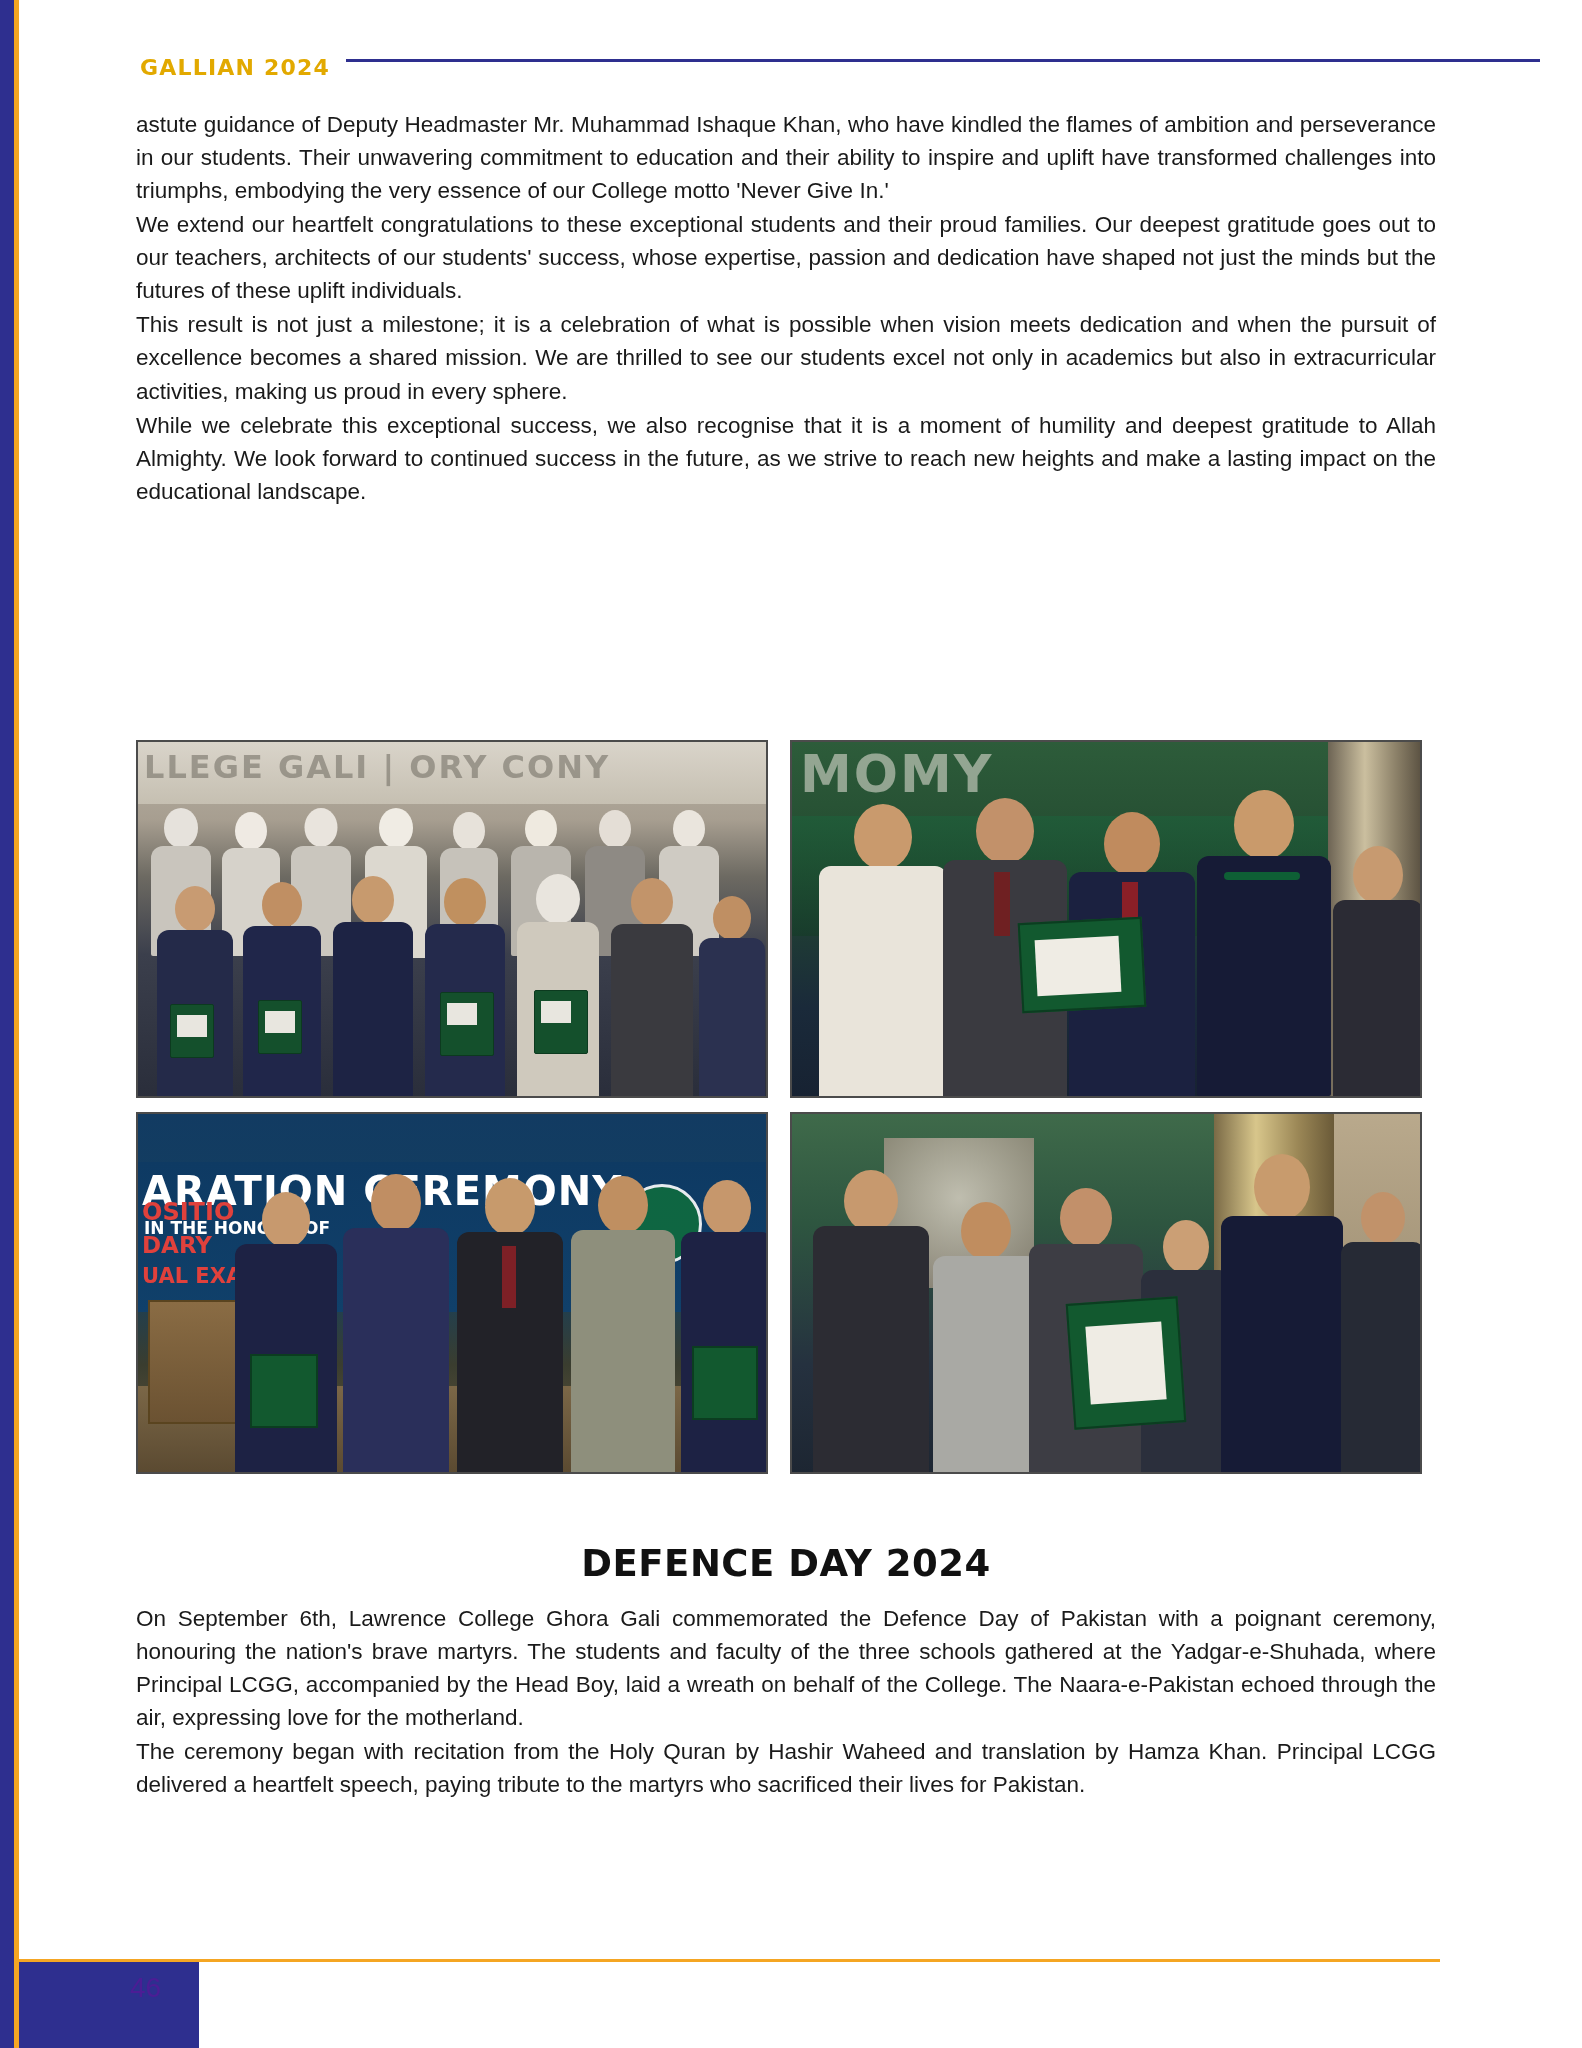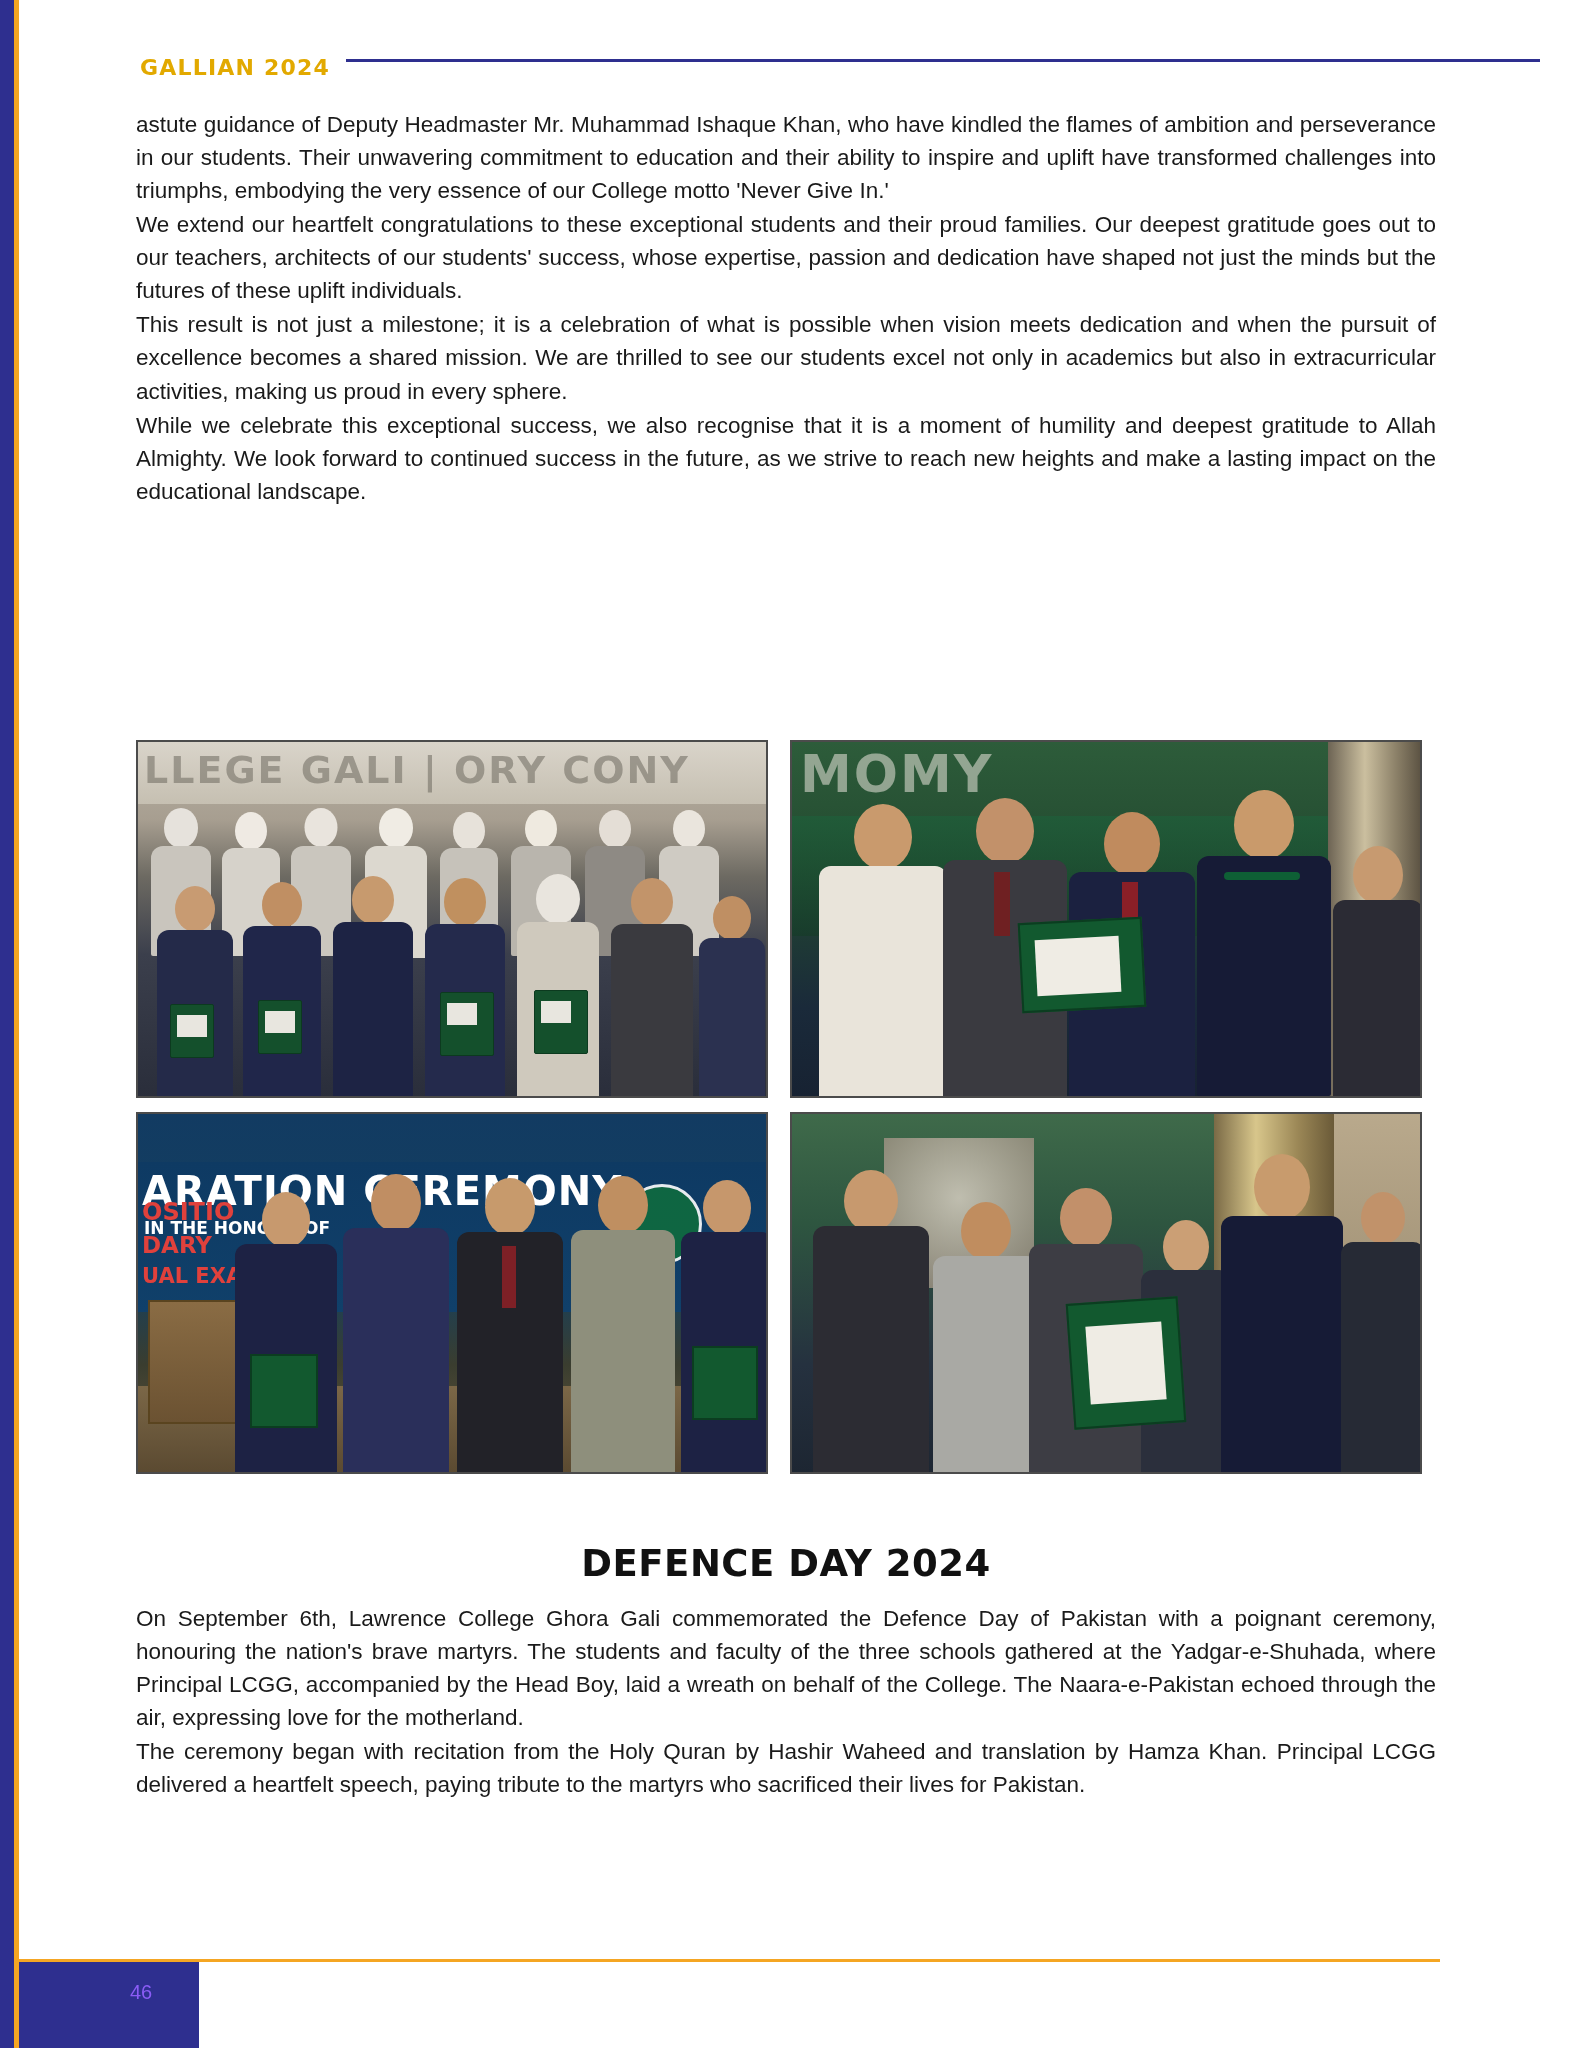--- a/index.html
+++ b/index.html
@@ -116,21 +116,21 @@
       linear-gradient(180deg,#b9b2a6 0%, #a79e90 22%, #6d6a62 38%, #3b3f4c 60%, #2a2e3b 100%);
   }
   .p1 .banner {
     position:absolute; left:0; top:0; width:100%; height:62px;
     background:linear-gradient(180deg,#dcd7cd,#c8c2b4);
     opacity:.92;
   }
   .p1 .banner-text {
     position:absolute; left:6px; top:6px;
     font-family:"DejaVu Sans",sans-serif;
-    font-weight:bold; font-size:38px; letter-spacing:2px;
+    font-weight:bold; font-size:32px; letter-spacing:2px;
     color:#6e6a60; opacity:.55; white-space:nowrap;
   }
   .p1 .rowfront { position:absolute; left:0; bottom:0; width:100%; height:230px; }
   .p1 .rowback  { position:absolute; left:0; top:40px; width:100%; height:170px; }
 
   .person { position:absolute; bottom:0; }
   .head {
     position:absolute; left:50%; transform:translateX(-50%);
     border-radius:50%;
   }
@@ -263,22 +263,22 @@
     left: 19px;
     bottom: 0;
     width: 180px;
     height: 86px;
     background: #2e2f8f;
   }
   .page-number {
     position: absolute;
     left: 130px;
     bottom: 44px;
-    font-size: 20px;
-    color: #8b5cf6;
+    font-size: 28px;
+    color: #4c1d95;
     font-family: "Liberation Sans", sans-serif;
   }
   .footer-white {
     position: absolute;
     left: 199px;
     bottom: 0;
     width: 1383px;
     height: 86px;
     background: #ffffff;
   }

